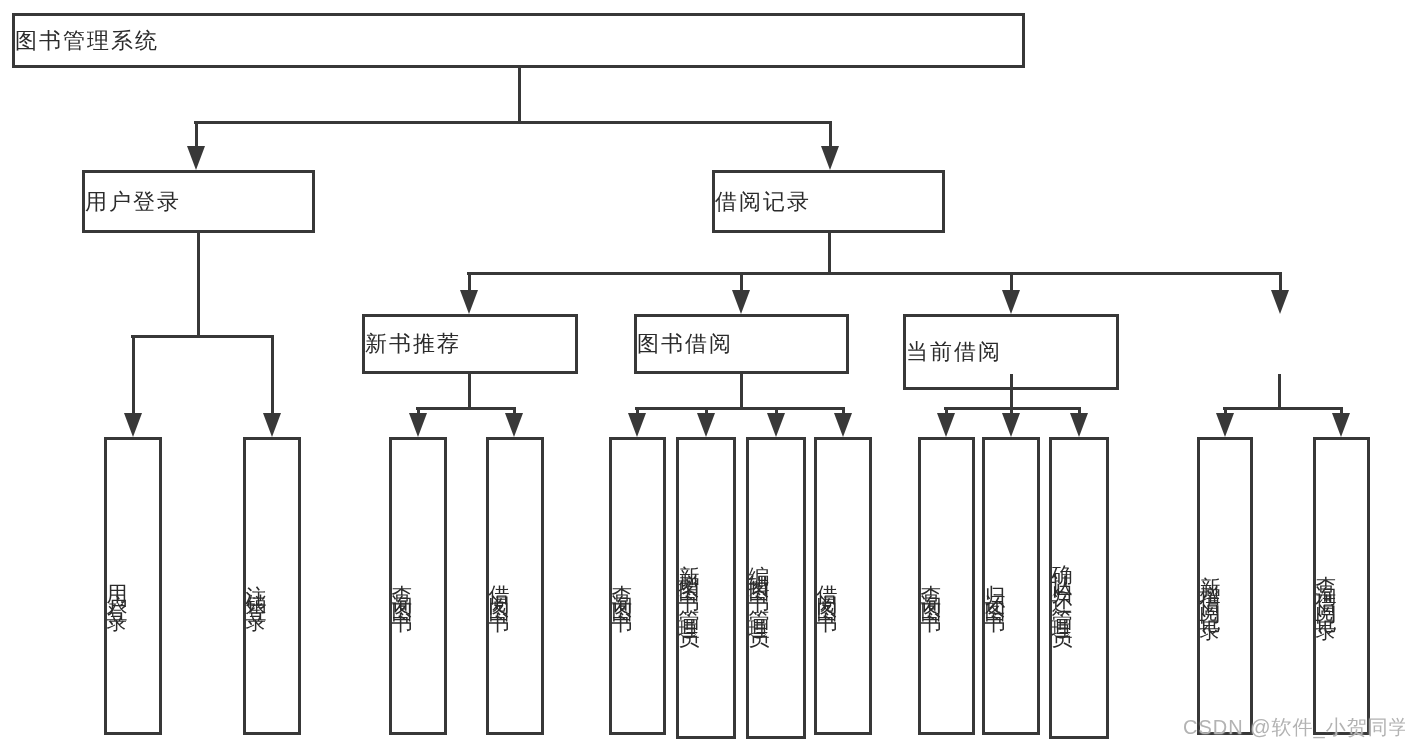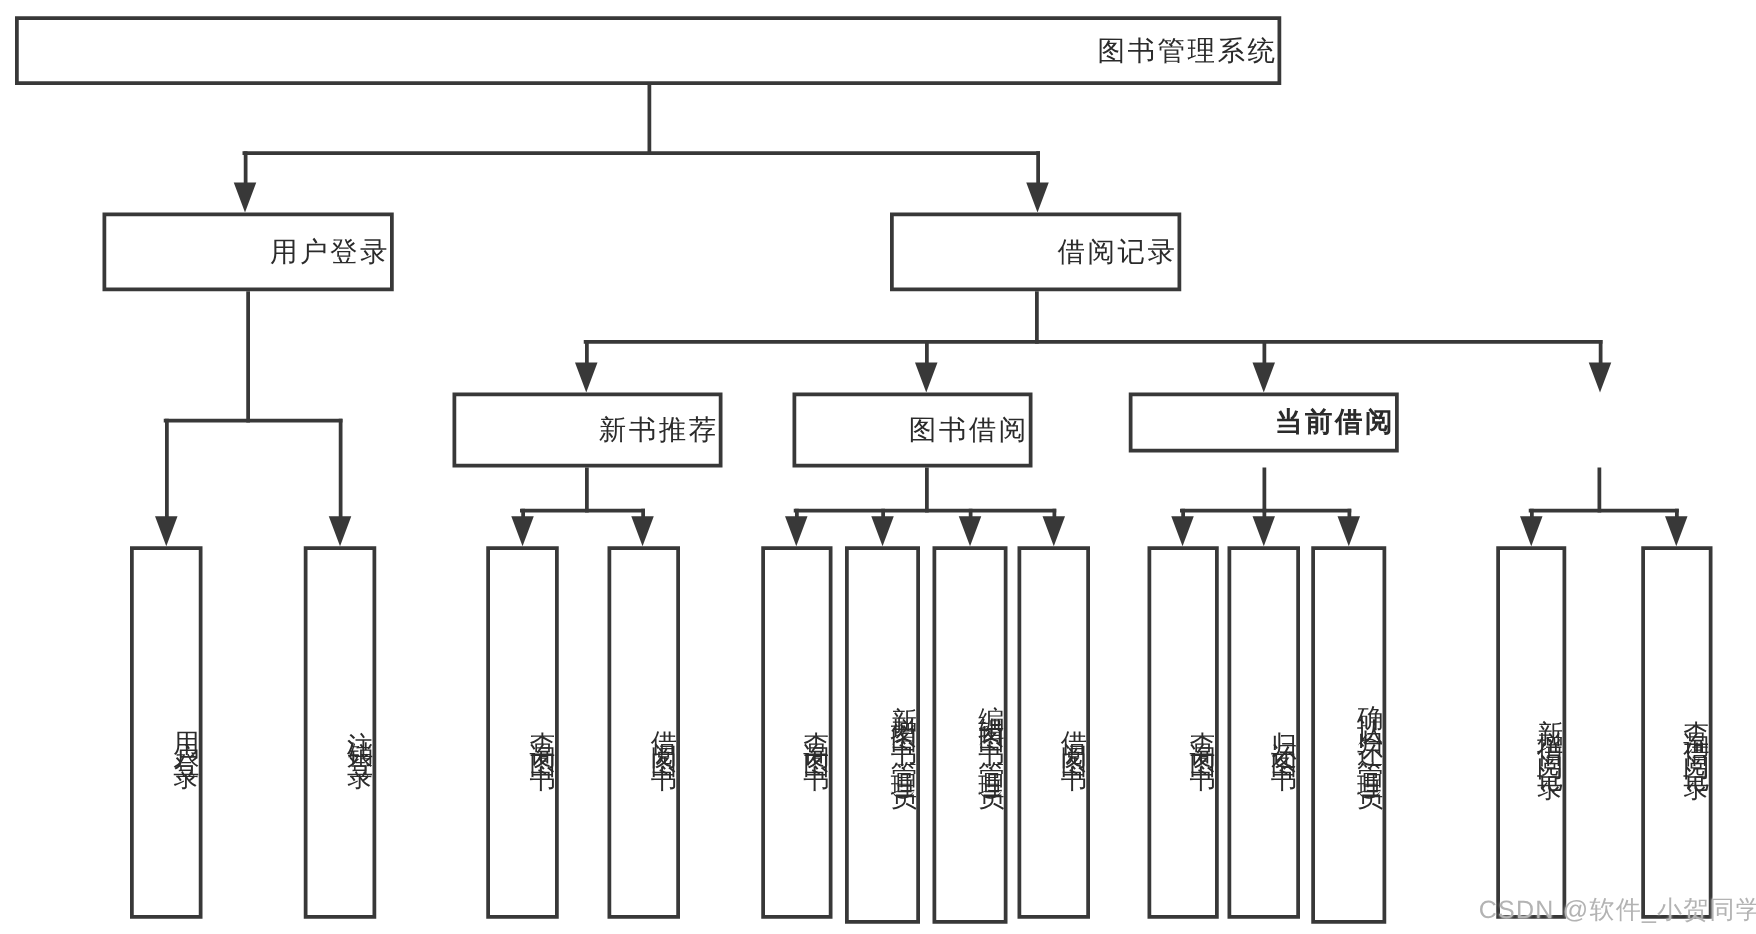--- a/index.html
+++ b/index.html
@@ -17,21 +17,21 @@
     color: var(--text);
     overflow: hidden;
   }
   
   .node {
     position: absolute;
     background: #ffffff;
     border: 3px solid var(--line);
     display: flex;
     align-items: center;
-    justify-content: flex-end;
+    justify-content: flex-start;
   }
   .node .label {
     font-size: 22px;
     letter-spacing: 2px;
     color: var(--text);
     white-space: nowrap;
   }
   .node.leaf .vtext {
     writing-mode: vertical-rl;
     text-orientation: mixed;
@@ -119,24 +119,24 @@
   <div class="vline" style="left:828px; top:233px; height:42px;"></div>
   <div class="hline" style="left:467px; top:272px; width:815px;"></div>
   <div class="drop" style="left:460px; top:272px; height:42px;"></div>
   <div class="drop" style="left:732px; top:272px; height:42px;"></div>
   <div class="drop" style="left:1002px; top:272px; height:42px;"></div>
   <div class="drop" style="left:1271px; top:272px; height:42px;"></div>
 
   <div class="node" style="left:362px; top:314px; width:216px; height:60px;">
     <span class="label">新书推荐</span>
   </div>
-  <div class="node" style="left:634px; top:314px; width:192px; height:60px;">
+  <div class="node" style="left:634px; top:314px; width:215px; height:60px;">
     <span class="label">图书借阅</span>
   </div>
-  <div class="node" style="left:903px; top:314px; width:216px; height:48px;font-weight:bold;">
+  <div class="node" style="left:903px; top:314px; width:216px; height:76px;">
     <span class="label">当前借阅</span>
   </div>
 
   <div class="vline" style="left:468px; top:374px; height:36px;"></div>
   <div class="hline" style="left:416px; top:407px; width:100px;"></div>
   <div class="drop" style="left:409px; top:407px; height:30px;"></div>
   <div class="drop" style="left:505px; top:407px; height:30px;"></div>
 
   <div class="vline" style="left:740px; top:374px; height:36px;"></div>
   <div class="hline" style="left:635px; top:407px; width:210px;"></div>

